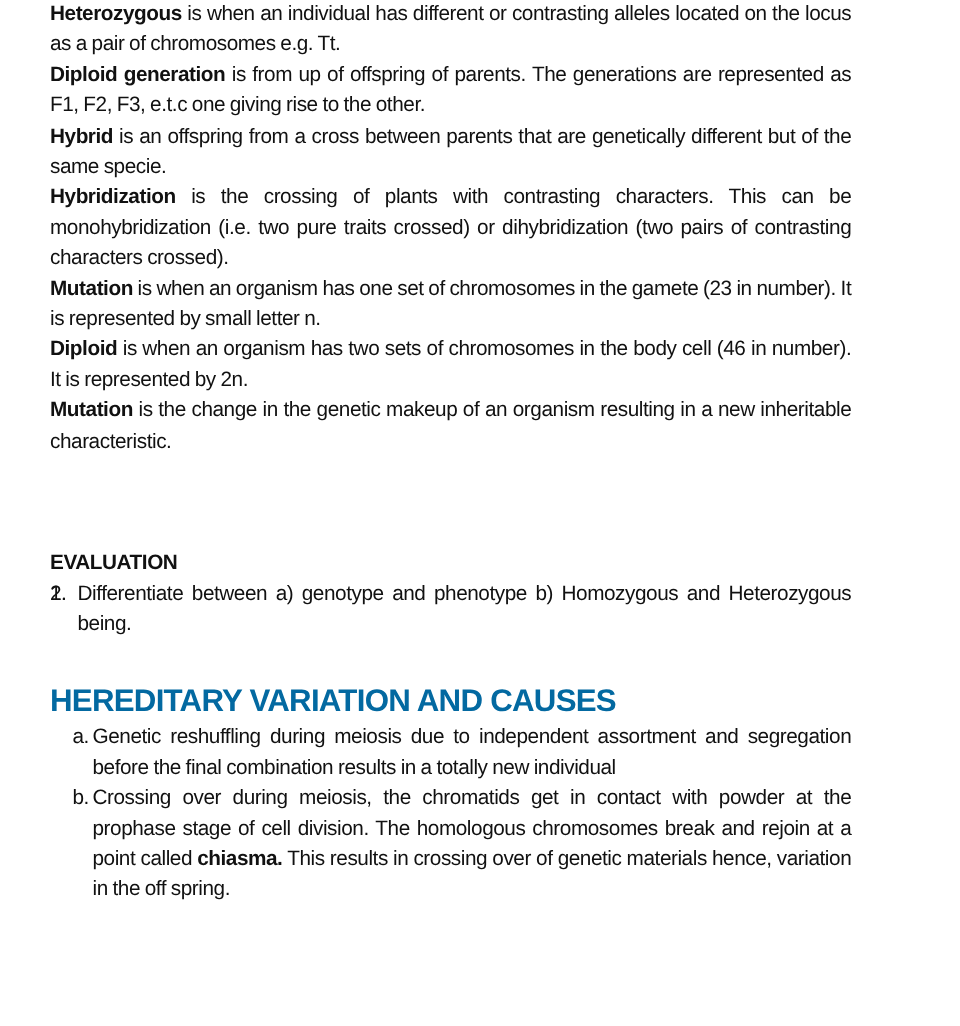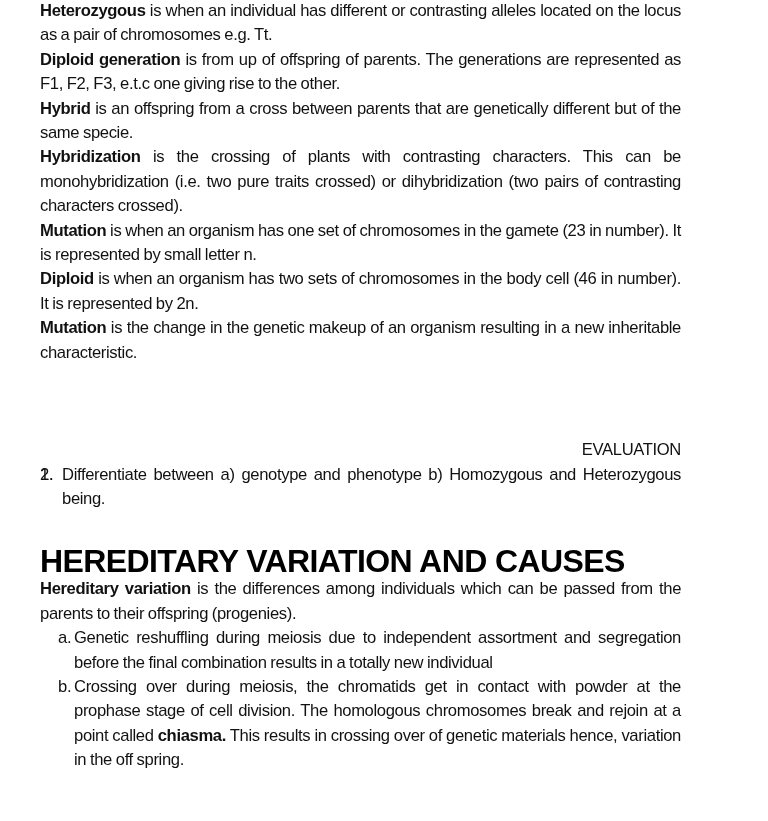--- a/index.html
+++ b/index.html
@@ -28,49 +28,48 @@
     .para {
       margin: 0;
       text-align: justify;
     }
     .para.last-line-left { text-align-last: left; }
     .first-para { padding-top: 0px; margin-top: -1px; }
     b, .term { font-weight: bold; }
     .spacer-lg { height: 73px; }
     .eval-title {
       margin: 0;
-      font-weight: normal;
+      font-weight: bold;
       font-size: 16.6px;
       line-height: 24.4px;
-      text-align: right;
     }
     ol.eval-list {
       margin: 0;
       padding: 0;
       list-style: none;
     }
     ol.eval-list li {
       position: relative;
       padding-left: 22px;
       text-align: justify;
     }
     ol.eval-list li .num {
       position: absolute;
       left: 0;
       top: 0;
     }
     .spacer-md { height: 34px; }
     .section-heading {
       margin: 0;
       font-weight: bold;
-      font-size: 32px;
+      font-size: 25px;
       line-height: 32px;
       letter-spacing: -0.6px;
       word-spacing: 0;
-      color: #000000;
+      color: #0369a1;
     }
     ul.cause-list {
       margin: 0;
       padding: 0;
       list-style: none;
     }
     ul.cause-list li {
       position: relative;
       padding-left: 34px;
       text-align: justify;
@@ -108,21 +107,20 @@
         <span class="num">2.</span>
         <span>Differentiate between a) genotype and phenotype b) Homozygous and Heterozygous being.</span>
       </li>
     </ol>
   </div>
 
   <div class="spacer-md"></div>
 
   <div>
     <h2 class="section-heading">HEREDITARY VARIATION AND CAUSES</h2>
-    <p class="para last-line-left"><span class="term">Hereditary variation</span><span> is the differences among individuals which can be passed from the parents to their offspring (progenies).</span></p>
     <ul class="cause-list">
       <li style="text-align-last:left">
         <span class="letter">a.</span>
         <span>Genetic reshuffling during meiosis due to independent assortment and segregation before the final combination results in a totally new individual</span>
       </li>
       <li style="text-align-last:left">
         <span class="letter">b.</span>
         <span>Crossing over during meiosis, the chromatids get in contact with powder at the prophase stage of cell division. The homologous chromosomes break and rejoin at a point called </span><b>chiasma.</b><span> This results in crossing over of genetic materials hence, variation in the off spring.</span>
       </li>
     </ul>

